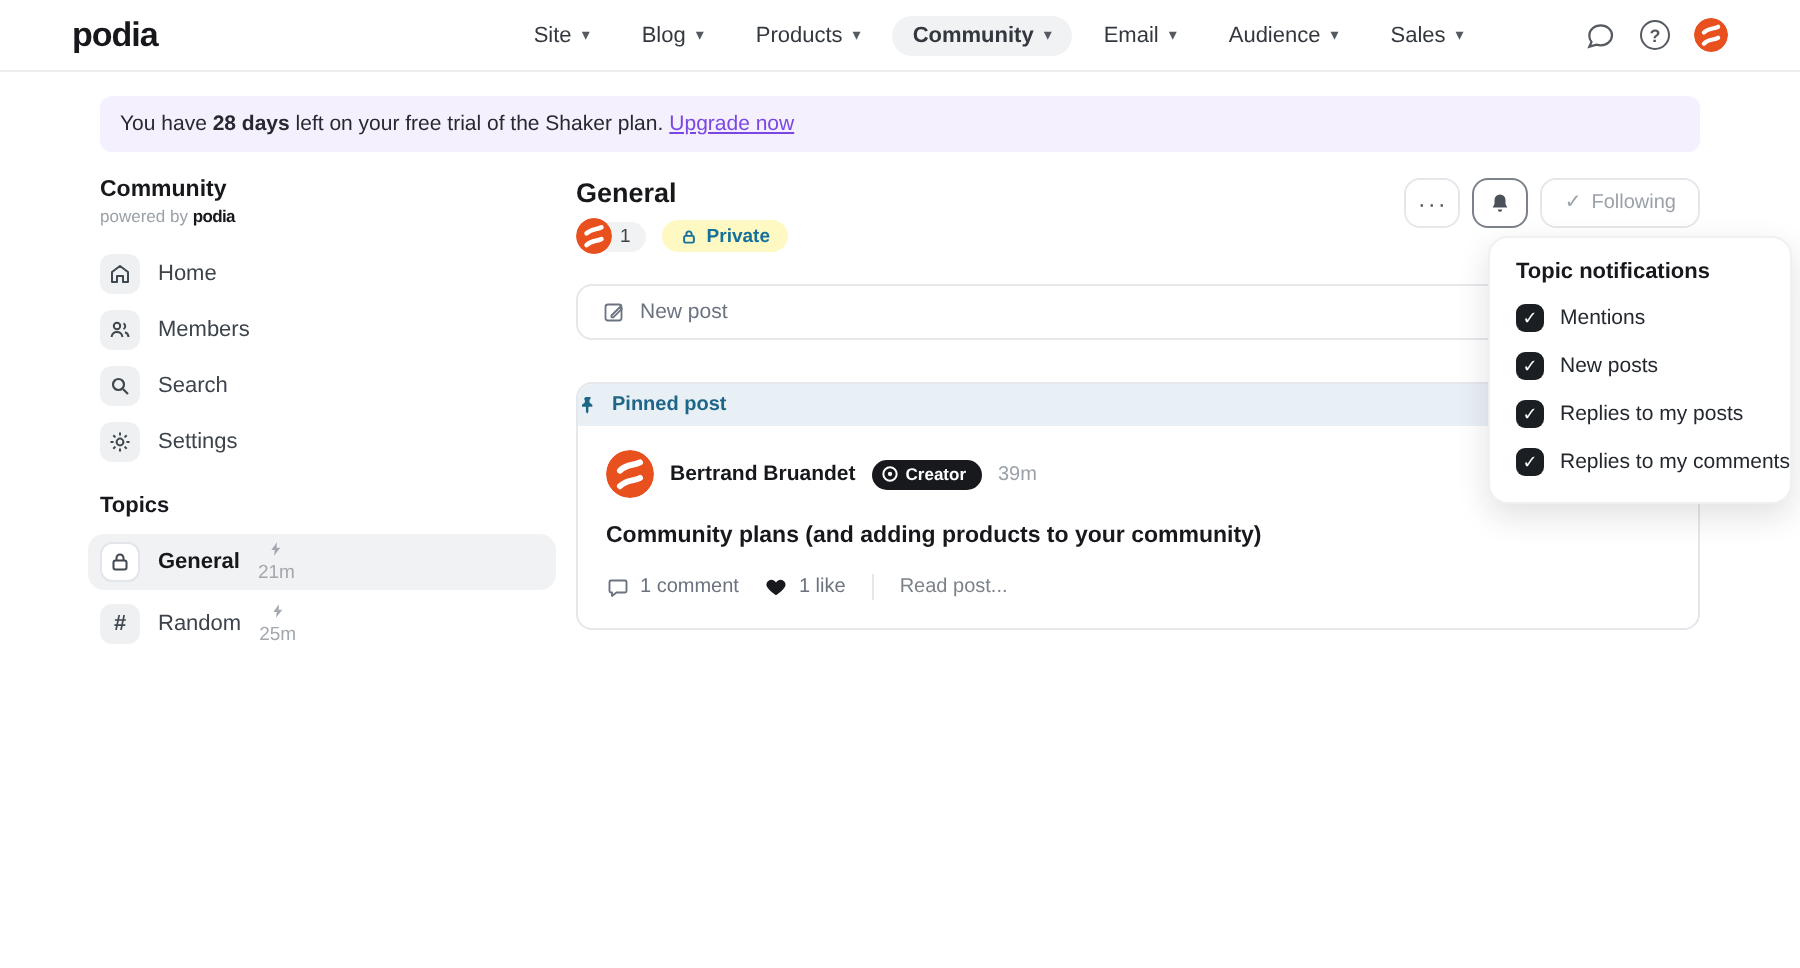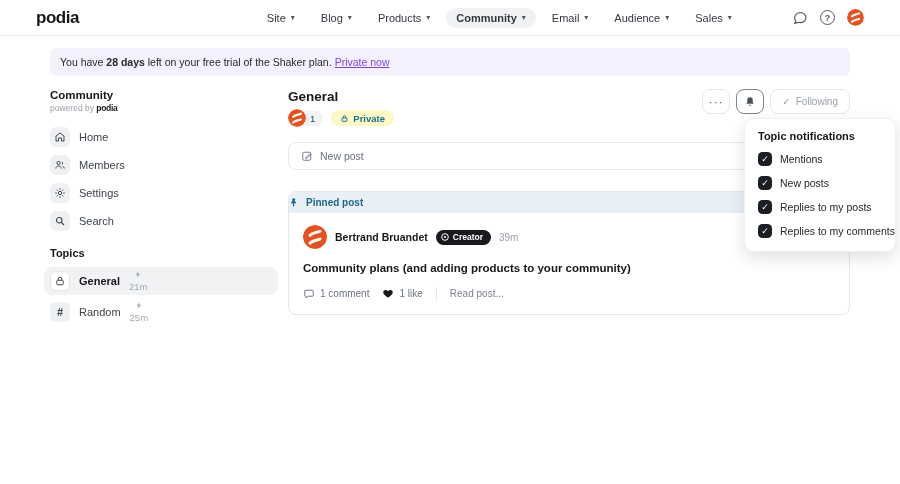--- a/index.html
+++ b/index.html
@@ -150,21 +150,21 @@
       <svg width="17" height="17" viewBox="0 0 24 24">
         <circle cx="12" cy="12" r="12" fill="#e8501e"></circle>
         <path d="M7 10.3 C10.5 6.8 13.8 8 17 6.2" stroke="#fff" stroke-width="3" fill="none" stroke-linecap="round"></path>
         <path d="M7 18.1 C10.5 14.6 13.8 15.8 17 14" stroke="#fff" stroke-width="3" fill="none" stroke-linecap="round"></path>
       </svg>
     </span>
   </div>
 </div>
 
 <div class="banner">
-  <span>You have </span><b>28 days</b><span> left on your free trial of the Shaker plan.</span><a>Private now</a>
+  <span>You have </span><b>28 days</b><span> left on your free trial of the Shaker plan.</span><a>Upgrade now</a>
 </div>
 
 <div class="content">
 
   <div class="sidebar">
     <div class="sb-title">Community</div>
     <div class="sb-powered">
       <span>powered by </span><b>podia</b>
     </div>
 
@@ -181,35 +181,35 @@
         <svg width="12" height="12" viewBox="0 0 24 24" fill="none" stroke="currentColor" stroke-width="2">
             <circle cx="9" cy="8" r="3.2"></circle>
             <path d="M3.5 19c.6-3.2 2.8-5 5.5-5s4.9 1.8 5.5 5"></path>
             <path d="M15.5 5.4a3.2 3.2 0 0 1 0 5.7M17 14.3c2 .5 3.2 2.2 3.6 4.7"></path>
           </svg>
       </span>
       <span>Members</span>
     </div>
     <div class="sb-item">
       <span class="ic-box">
+        <svg width="12" height="12" viewBox="0 0 24 24" fill="none" stroke="currentColor" stroke-width="2.2">
+            <circle cx="10.5" cy="10.5" r="5.5"></circle>
+            <path d="M15 15l5 5"></path>
+          </svg>
+      </span>
+      <span>Search</span>
+    </div>
+    <div class="sb-item">
+      <span class="ic-box">
         <svg width="12" height="12" viewBox="0 0 24 24" fill="none" stroke="currentColor" stroke-width="2">
             <circle cx="12" cy="12" r="3.4"></circle>
             <path d="M12 2.5v3M12 18.5v3M2.5 12h3M18.5 12h3M5.3 5.3l2.1 2.1M16.6 16.6l2.1 2.1M18.7 5.3l-2.1 2.1M7.4 16.6l-2.1 2.1"></path>
           </svg>
       </span>
       <span>Settings</span>
-    </div>
-    <div class="sb-item">
-      <span class="ic-box">
-        <svg width="12" height="12" viewBox="0 0 24 24" fill="none" stroke="currentColor" stroke-width="2.2">
-            <circle cx="10.5" cy="10.5" r="5.5"></circle>
-            <path d="M15 15l5 5"></path>
-          </svg>
-      </span>
-      <span>Search</span>
     </div>
 
     <div class="topics-h">Topics</div>
 
     <div class="topic-row active">
       <span class="ic-box">
         <svg width="12" height="12" viewBox="0 0 24 24" fill="none" stroke="currentColor" stroke-width="2">
             <rect x="5.5" y="10.5" width="13" height="9" rx="2"></rect>
             <path d="M8.5 10.5V8a3.5 3.5 0 0 1 7 0v2.5"></path>
           </svg>

